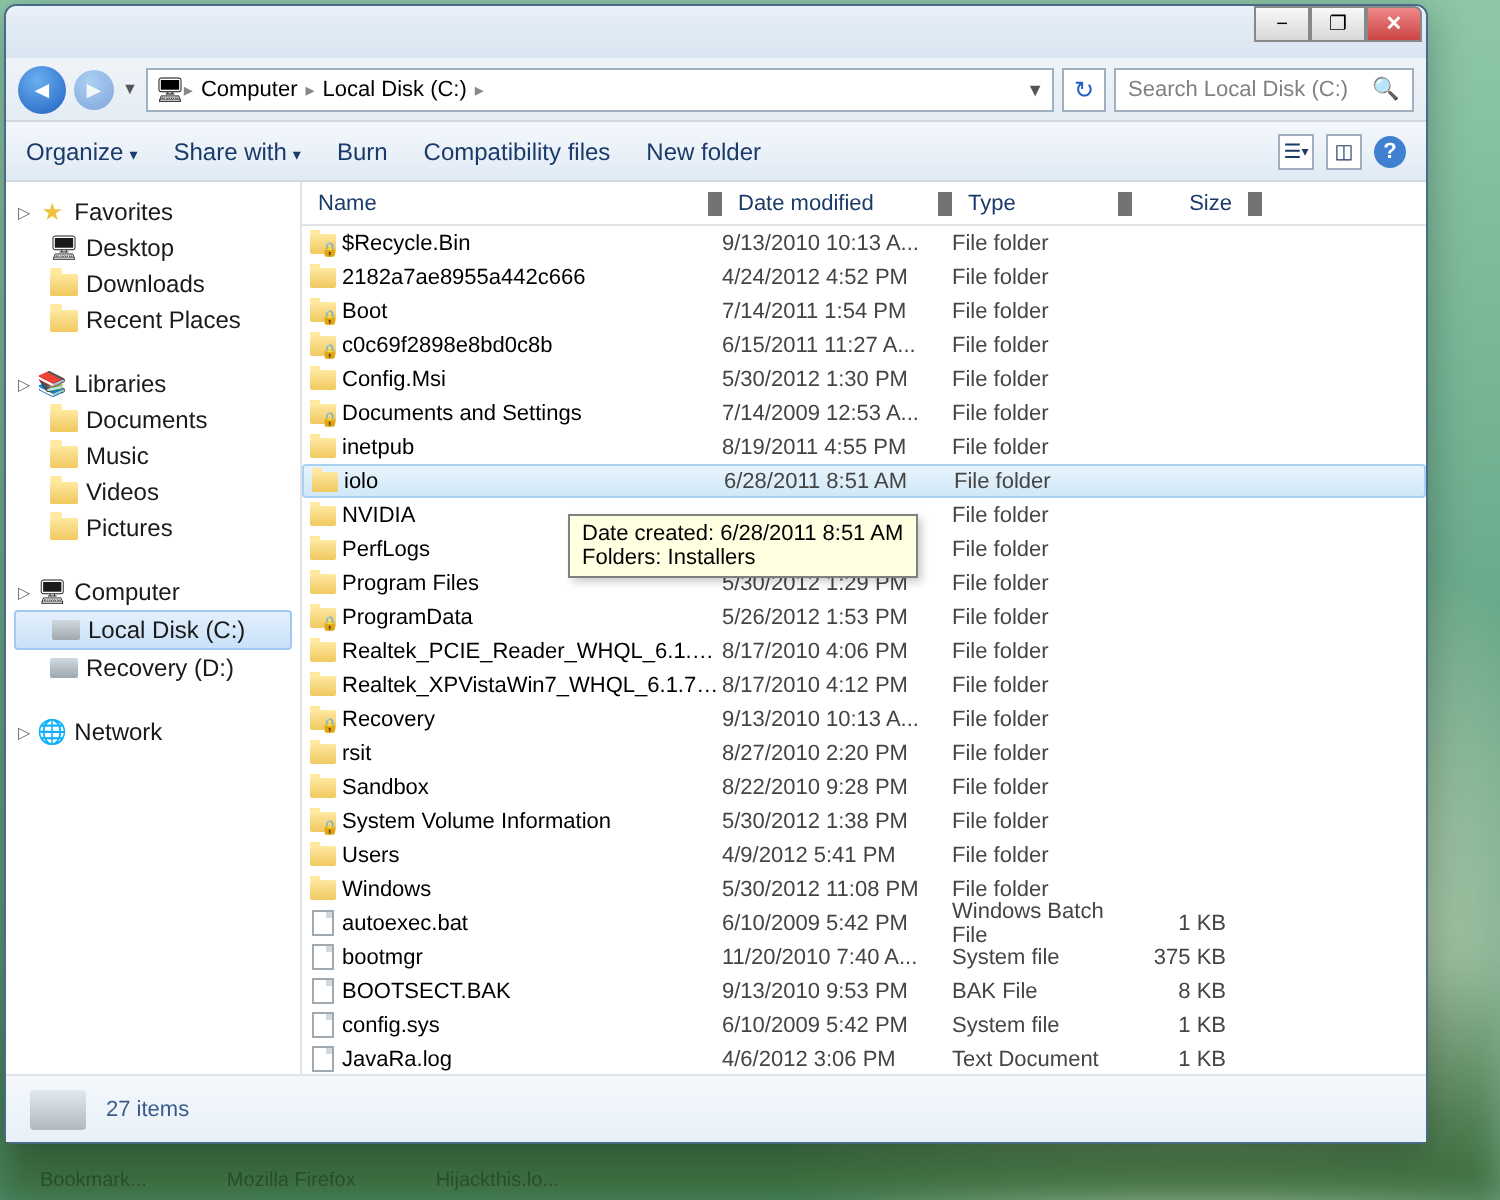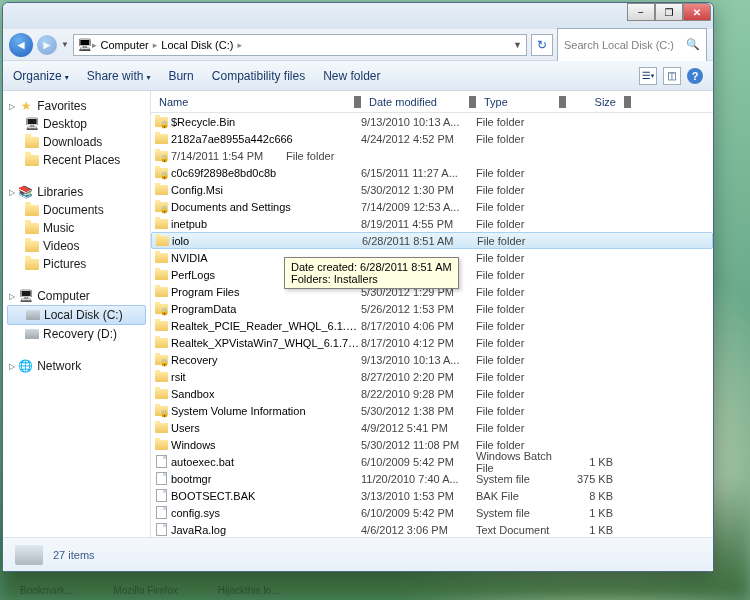--- a/index.html
+++ b/index.html
@@ -14,21 +14,21 @@
 .win-btn.close::before { content: "✕"; font-weight: bold; }
 .win-btn.max::before { content: "❐"; }
 .win-btn.min::before { content: "−"; }
 .navbar { height: 32px; background: linear-gradient(180deg, #f0f4f8, #e4ecf4); display: flex; align-items: center; padding: 0 6px; gap: 4px; border-bottom: 1px solid #d0d8e0; }
 .nav-arrow { width: 24px; height: 24px; border-radius: 50%; background: radial-gradient(circle at 40% 30%, #6ab0f0, #2060c0); display: flex; align-items: center; justify-content: center; color: #fff; font-size: 12px; cursor: pointer; }
 .nav-arrow.fwd { width: 20px; height: 20px; opacity: 0.5; }
 .breadcrumb { flex: 1; height: 22px; background: #fff; border: 1px solid #a0b0c0; display: flex; align-items: center; font-size: 11px; padding: 0 4px; }
 .breadcrumb .crumb { padding: 0 4px; cursor: pointer; }
 .breadcrumb .sep { color: #888; font-size: 9px; }
 .refresh { width: 22px; height: 22px; border: 1px solid #a0b0c0; background: #fff; display: flex; align-items: center; justify-content: center; font-size: 12px; color: #2060c0; cursor: pointer; }
-.searchbox { width: 150px; height: 22px; background: #fff; border: 1px solid #a0b0c0; font-size: 11px; color: #808080; padding: 16px 6px; display: flex; align-items: center; justify-content: space-between; }
+.searchbox { width: 150px; height: 22px; background: #fff; border: 1px solid #a0b0c0; font-size: 11px; color: #808080; padding: 4px 6px; display: flex; align-items: center; justify-content: space-between; }
 .toolbar { height: 30px; background: linear-gradient(180deg, #f4f8fc, #e0eaf4); border-bottom: 1px solid #d0d8e0; display: flex; align-items: center; padding: 0 10px; gap: 18px; font-size: 12px; color: #1a3a6a; }
 .toolbar .titem { cursor: pointer; display: flex; align-items: center; gap: 3px; text-align: center; }
 .toolbar .titem .dd::after { content: "▾"; font-size: 8px; }
 .toolbar .right { margin-left: auto; display: flex; gap: 6px; align-items: center; }
 .view-icon { width: 18px; height: 18px; border: 1px solid #a0b0c0; background: #fff; cursor: pointer; display: flex; align-items: center; justify-content: center; font-size: 10px; }
 .help-icon { width: 16px; height: 16px; border-radius: 50%; background: #4080d0; color: #fff; display: flex; align-items: center; justify-content: center; font-size: 11px; font-weight: bold; cursor: pointer; }
 .body { flex: 1; display: flex; overflow: hidden; }
 .sidebar { width: 148px; border-right: 1px solid #e0e4e8; padding: 6px 0; font-size: 12px; overflow-y: auto; }
 .sb-group { margin-bottom: 14px; }
 .sb-head { display: flex; align-items: center; gap: 4px; padding: 2px 6px; color: #1a1a1a; cursor: pointer; }
@@ -211,20 +211,21 @@
             </span>
             <span class="nm">2182a7ae8955a442c666</span>
             <span class="dt">4/24/2012 4:52 PM</span>
             <span class="tp">File folder</span>
             <span class="sz"></span>
           </div>
           <div class="row">
             <span class="icn">
               <span class="fldr-sm lock"></span>
             </span>
+            <span class="nm">Boot</span>
             <span class="dt">7/14/2011 1:54 PM</span>
             <span class="tp">File folder</span>
             <span class="sz"></span>
           </div>
           <div class="row">
             <span class="icn">
               <span class="fldr-sm lock"></span>
             </span>
             <span class="nm">c0c69f2898e8bd0c8b</span>
             <span class="dt">6/15/2011 11:27 A...</span>
@@ -391,21 +392,21 @@
             <span class="nm">bootmgr</span>
             <span class="dt">11/20/2010 7:40 A...</span>
             <span class="tp">System file</span>
             <span class="sz">375 KB</span>
           </div>
           <div class="row">
             <span class="icn">
               <span class="file-sm"></span>
             </span>
             <span class="nm">BOOTSECT.BAK</span>
-            <span class="dt">3/13/2010 1:53 PM</span>
+            <span class="dt">9/13/2010 9:53 PM</span>
             <span class="tp">BAK File</span>
             <span class="sz">8 KB</span>
           </div>
           <div class="row">
             <span class="icn">
               <span class="file-sm"></span>
             </span>
             <span class="nm">config.sys</span>
             <span class="dt">6/10/2009 5:42 PM</span>
             <span class="tp">System file</span>

